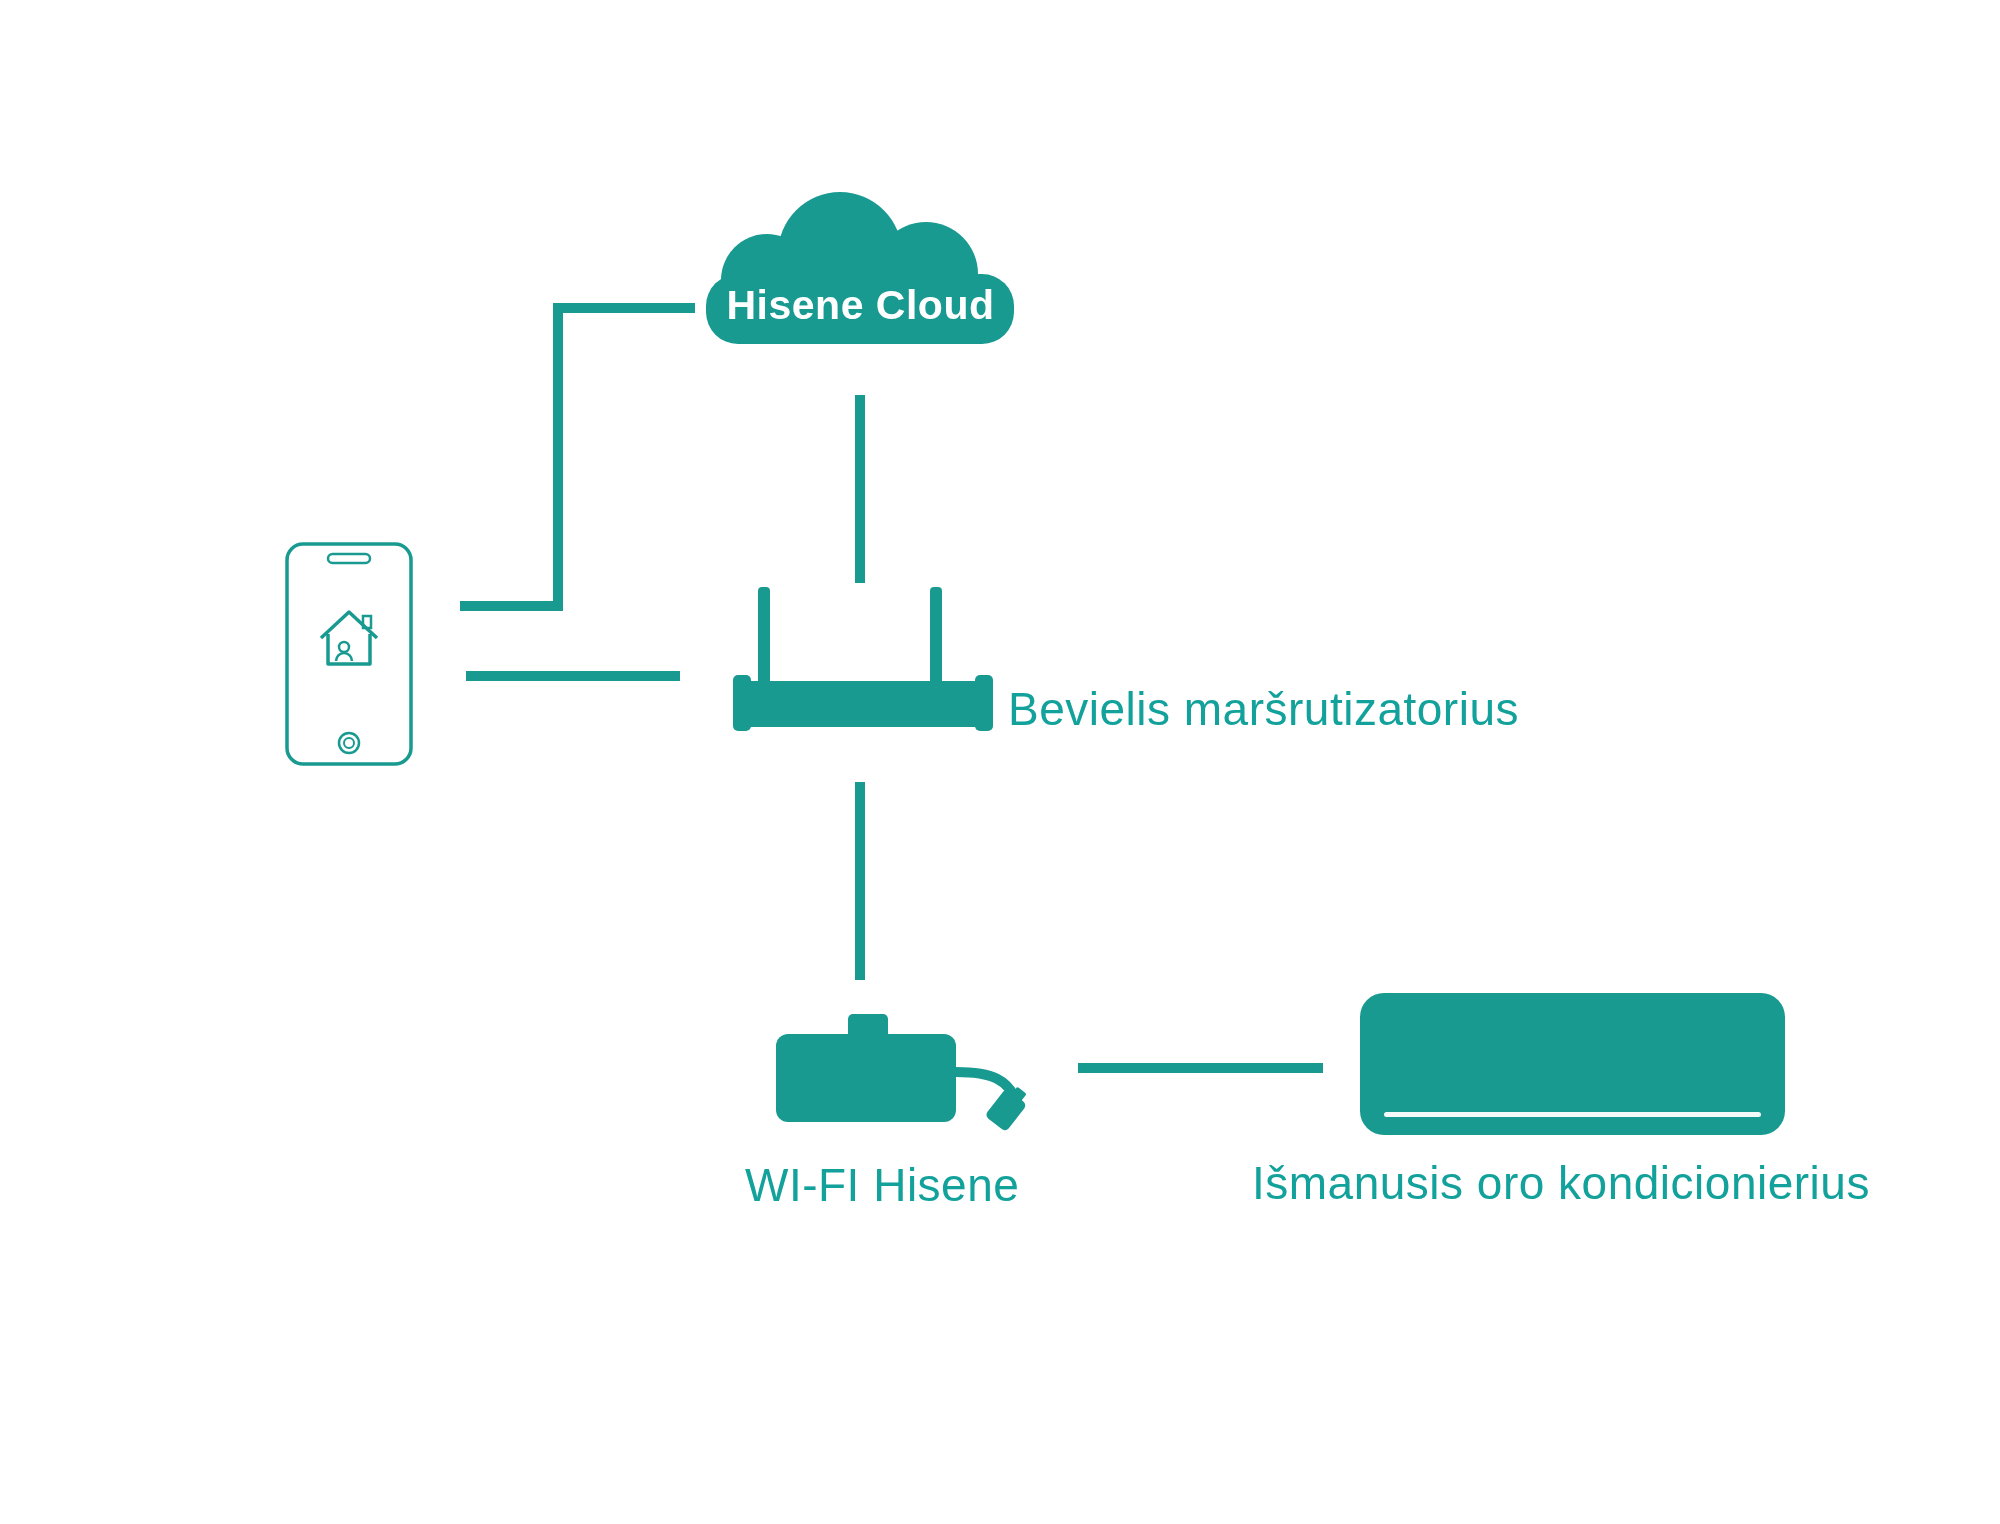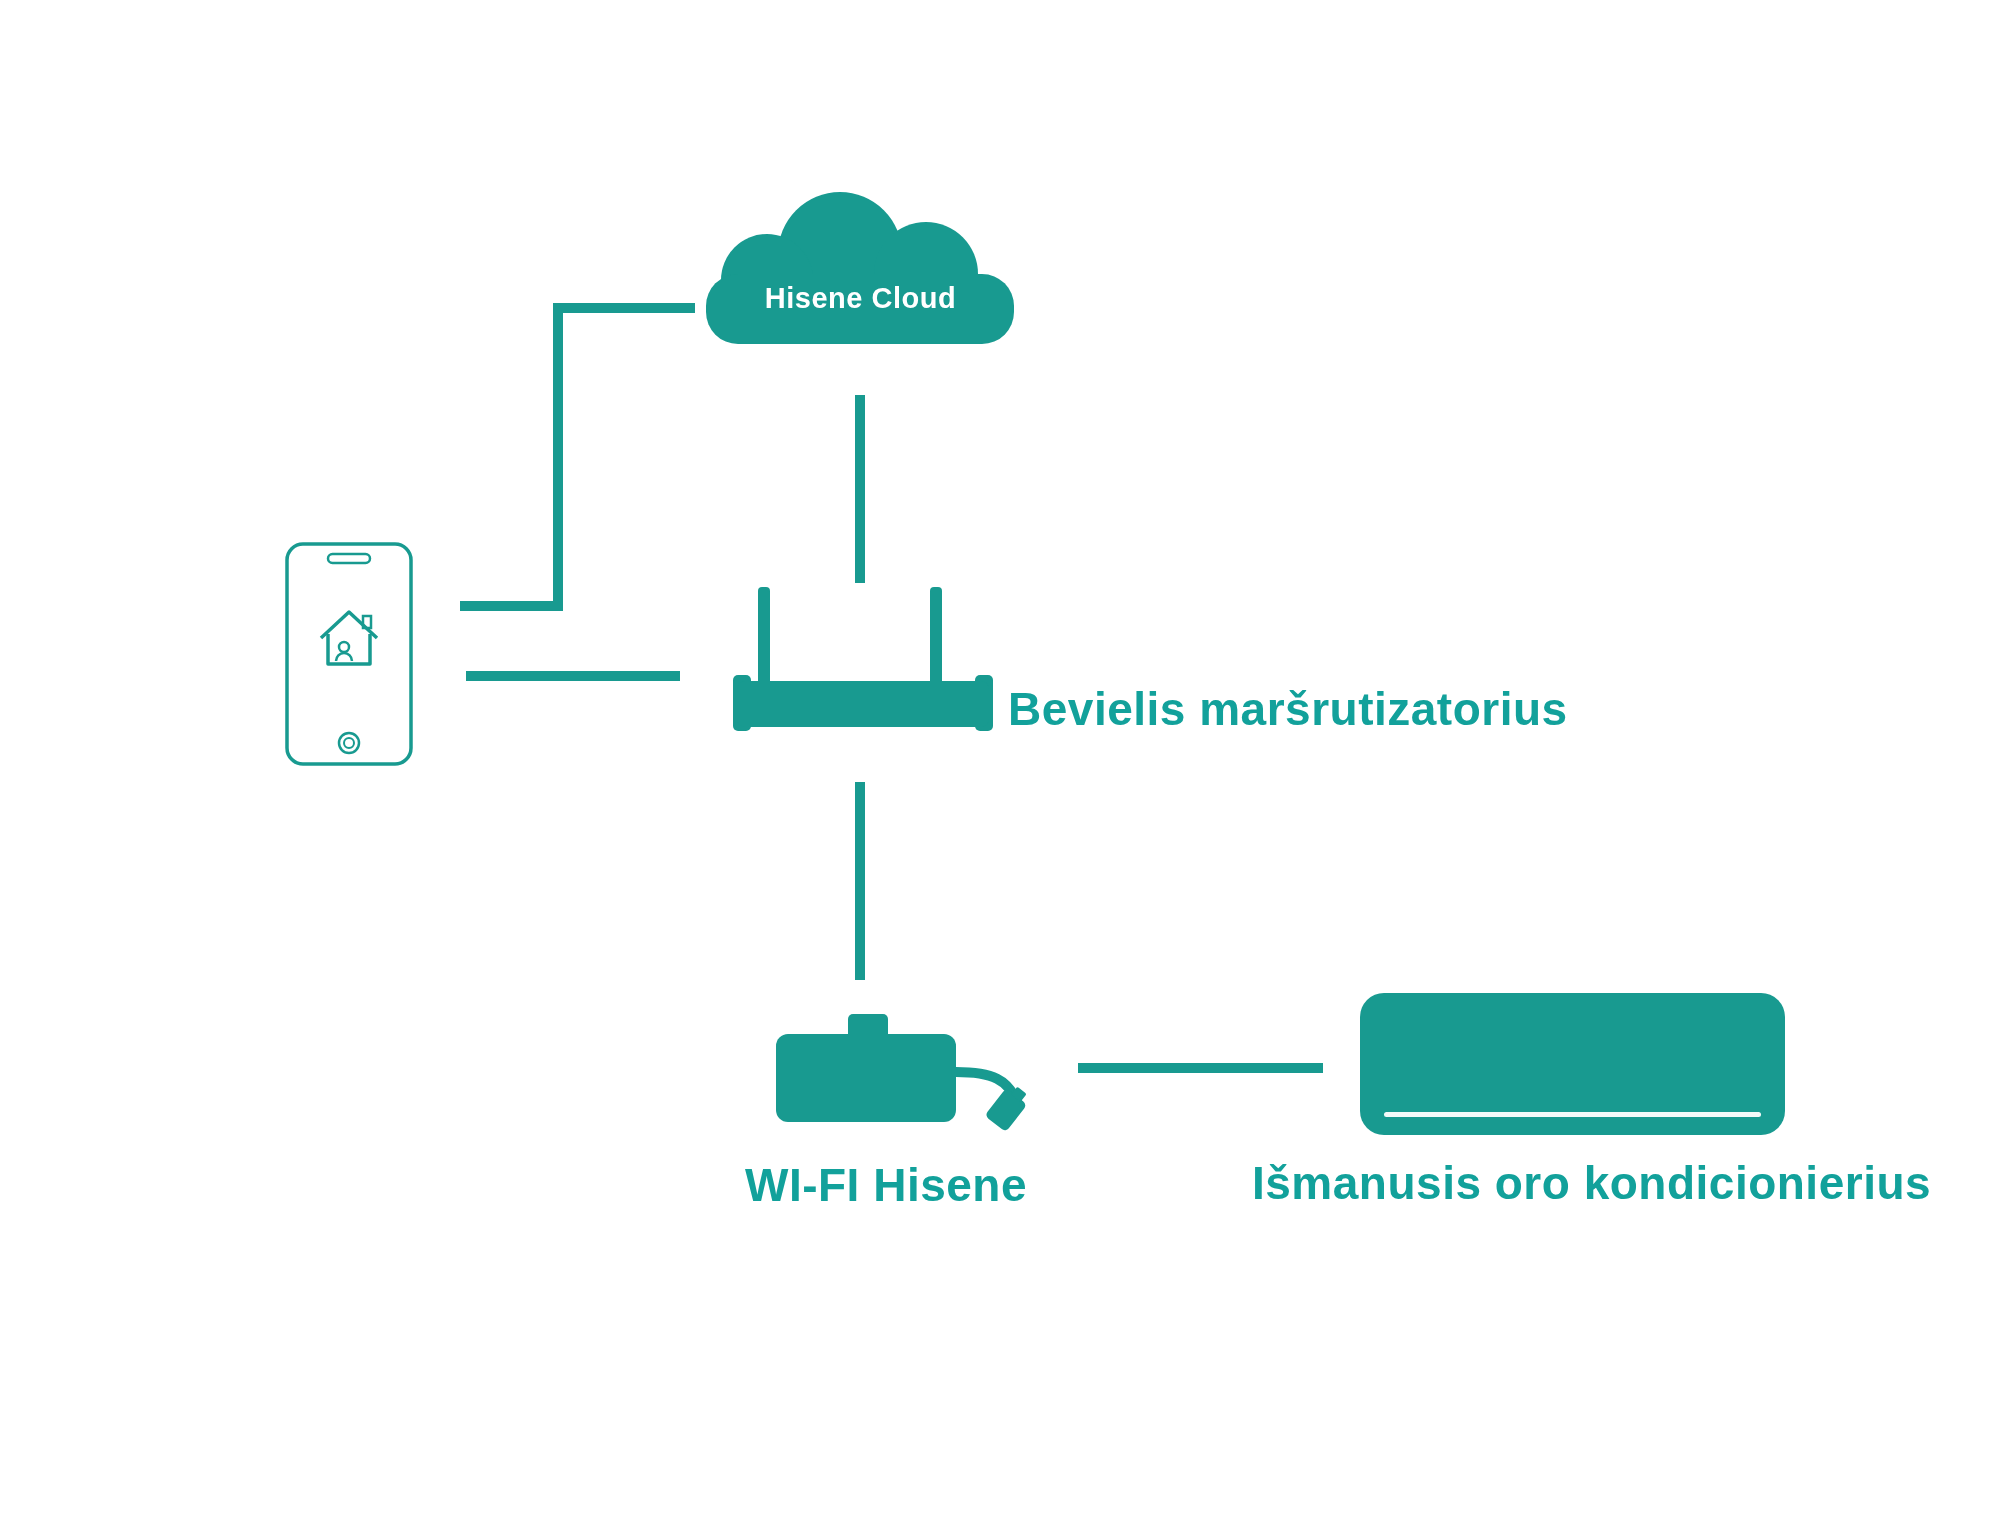--- a/index.html
+++ b/index.html
@@ -15,30 +15,30 @@
     height:1524px;
     background:#ffffff;
     font-family:"Liberation Sans", sans-serif;
     overflow:hidden;
   }
   .abs{position:absolute;}
   .connector{position:absolute;background:var(--accent);}
   .node-label{
     position:absolute;
     color:var(--label);
-    font-weight:bold;
+    font-weight:normal;
     font-size:46px;
     white-space:nowrap;
     letter-spacing:0.5px;
   }
   .cloud-label{
     position:absolute;
     color:var(--cloud-text);
     font-weight:bold;
-    font-size:29px;
+    font-size:41px;
     text-align:center;
     letter-spacing:0.5px;
   }
   .fill-accent{fill:var(--accent);}
   .stroke-accent{stroke:var(--accent);fill:none;}
   .ac-unit{
     position:absolute;
     background:var(--accent);
     border-radius:24px;
   }

